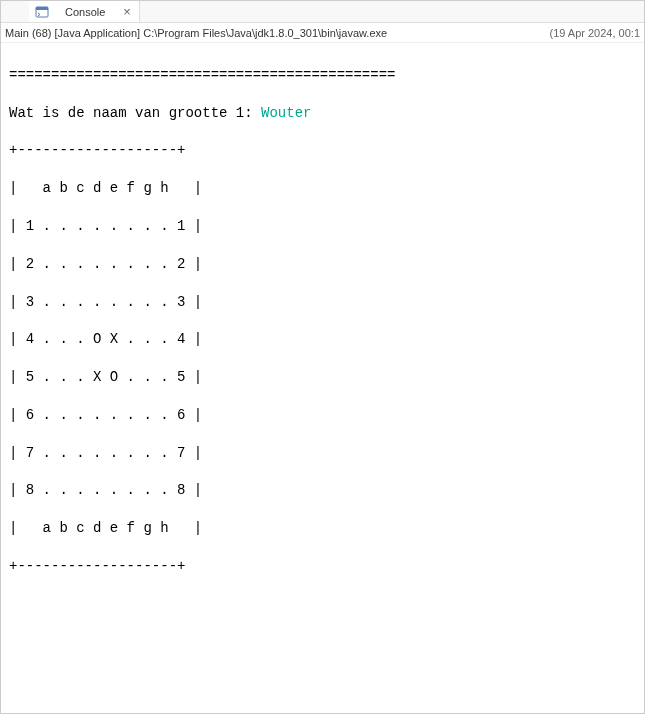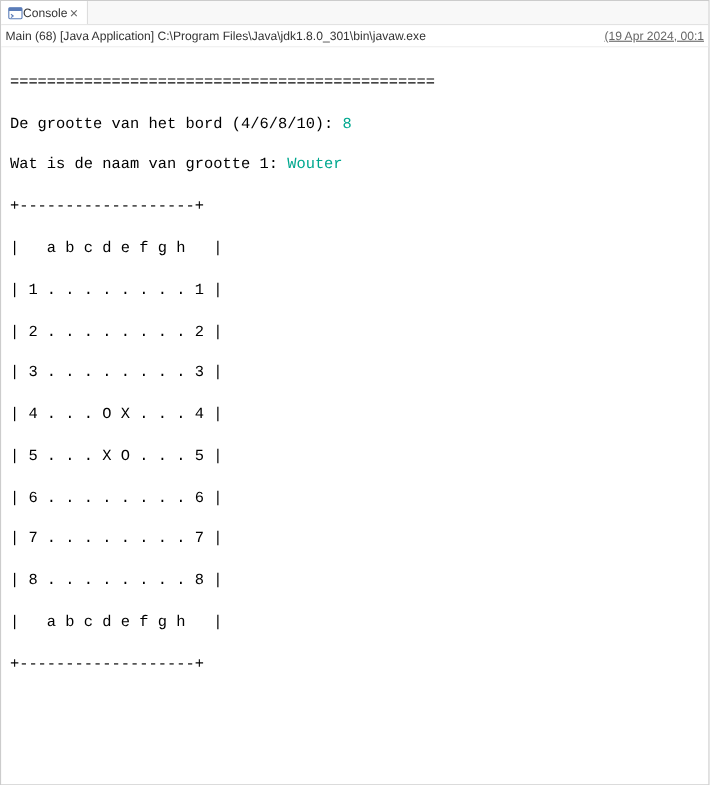--- a/index.html
+++ b/index.html
@@ -20,21 +20,22 @@
       align-items: stretch;
     }
     .tab {
       display: flex;
       align-items: center;
       padding: 0 6px;
       background: #fff;
       border-right: 1px solid #ddd;
       font-size: 11px;
       color: #333;
-      gap: 0;
+      gap: 16px;
+      margin-left: 28px;
     }
     .tab-icon {
       display: flex;
       align-items: center;
     }
     .tab-close {
       font-size: 13px;
       color: #666;
       cursor: pointer;
       padding: 0 2px;
@@ -47,21 +48,21 @@
       align-items: center;
       padding: 0 4px;
       font-size: 11px;
       color: #333;
       border-bottom: 1px solid #eee;
       white-space: nowrap;
       overflow: hidden;
       justify-content: flex-end;
     }
     .info-left { flex: 0 0 auto; }
-    .info-right { margin-left: auto; color: #666; text-decoration: underline; }
+    .info-right { margin-left: auto; color: #666; }
     .console-output {
       font-family: Consolas, "Courier New", monospace;
       font-size: 14px;
       line-height: 1.35;
       padding: 4px 8px;
       white-space: pre;
       color: #000;
     }
     .user-input {
       color: #00a88f;
@@ -85,21 +86,20 @@
   </div>
 </div>
 
 <div class="info-bar">
   <span class="info-left">Main (68) [Java Application] C:\Program Files\Java\jdk1.8.0_301\bin\javaw.exe</span>
   <span class="info-right">(19 Apr 2024, 00:1</span>
 </div>
 
 <div class="console-output">
 <div class="line">==============================================</div>
-<div class="line"><span>De grootte van het bord (4/6/8/10): </span><span class="user-input">8</span></div>
 <div class="line"><span>Wat is de naam van grootte 1: </span><span class="user-input">Wouter</span></div>
 <div class="line">+-------------------+</div>
 <div class="line">|   a b c d e f g h   |</div>
 <div class="line">| 1 . . . . . . . . 1 |</div>
 <div class="line">| 2 . . . . . . . . 2 |</div>
 <div class="line">| 3 . . . . . . . . 3 |</div>
 <div class="line">| 4 . . . O X . . . 4 |</div>
 <div class="line">| 5 . . . X O . . . 5 |</div>
 <div class="line">| 6 . . . . . . . . 6 |</div>
 <div class="line">| 7 . . . . . . . . 7 |</div>

